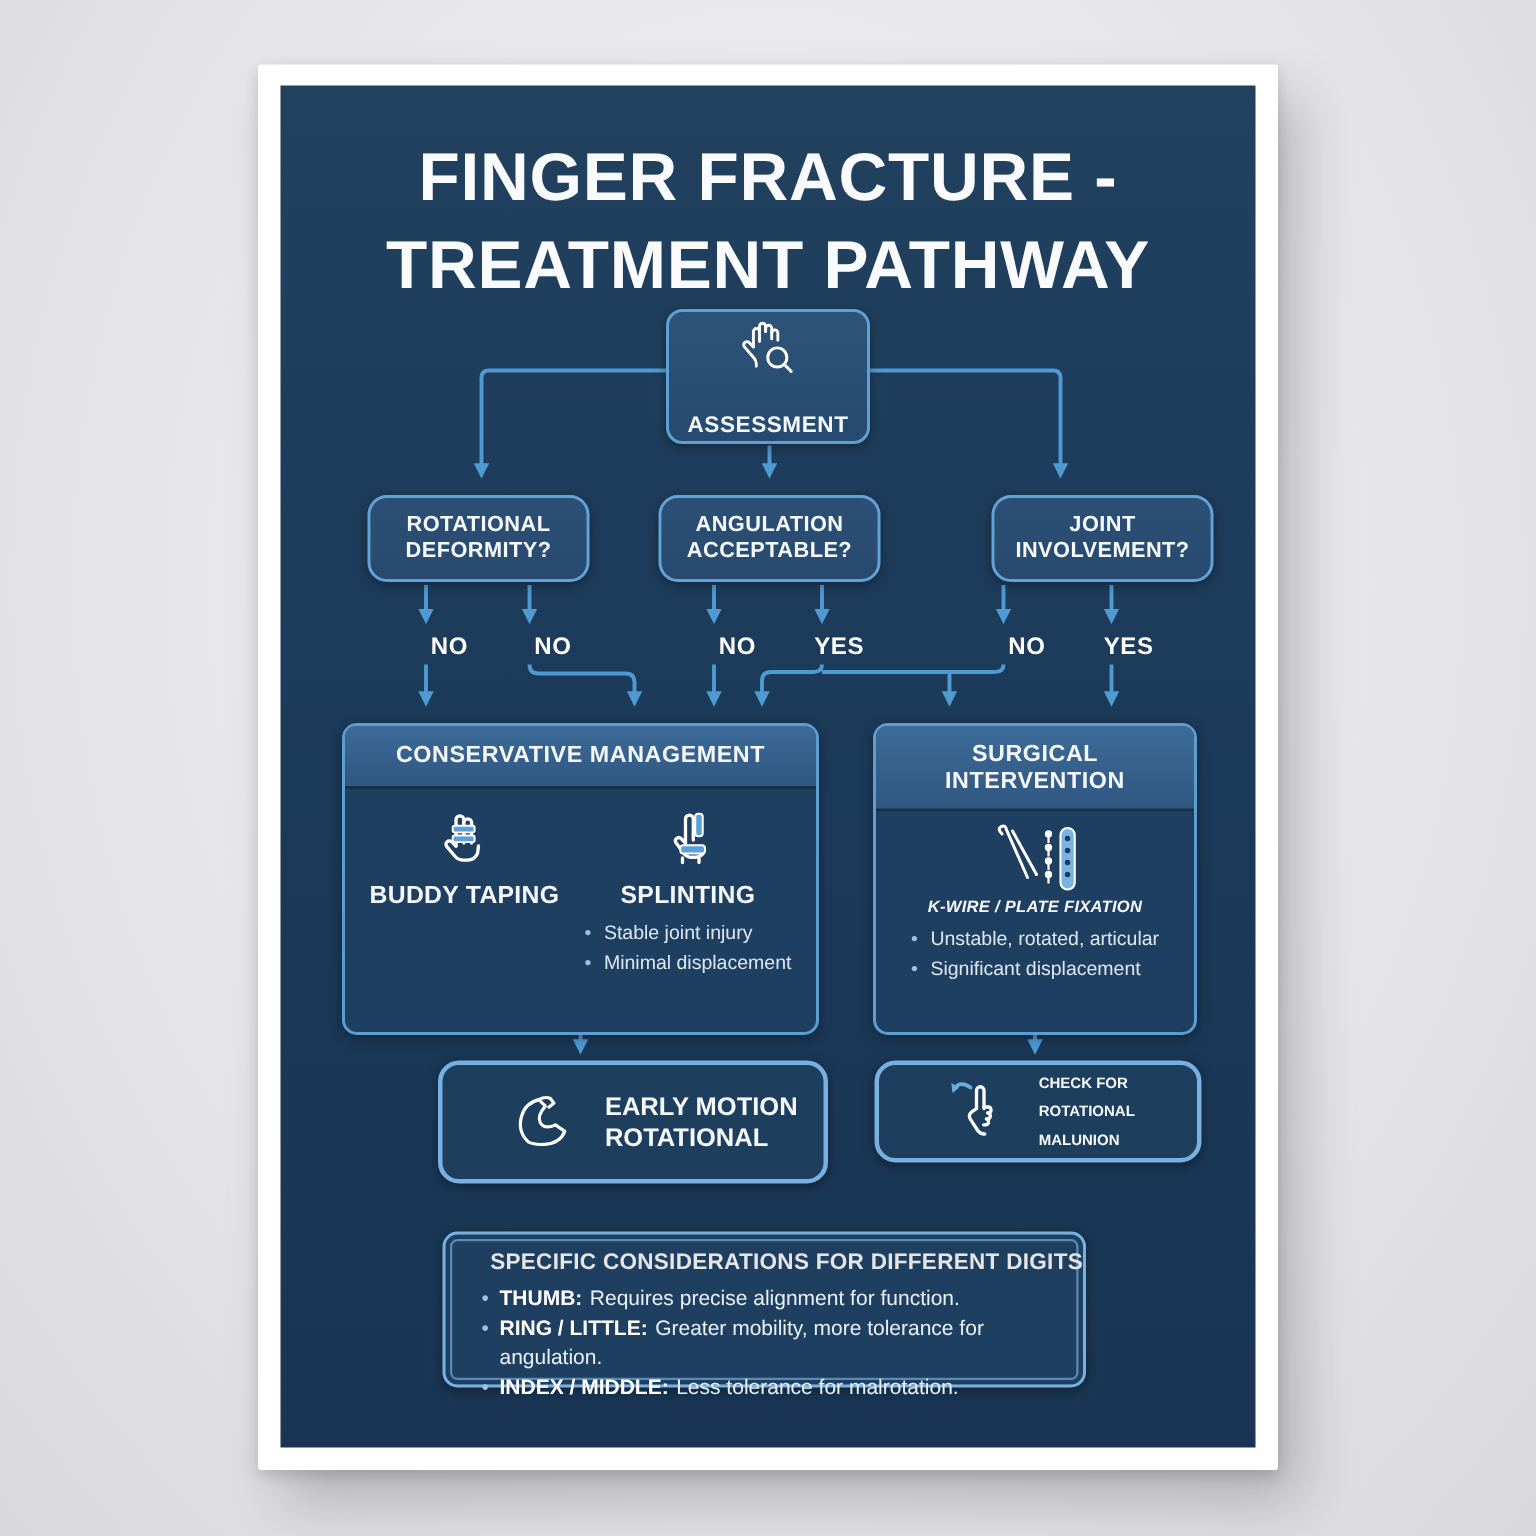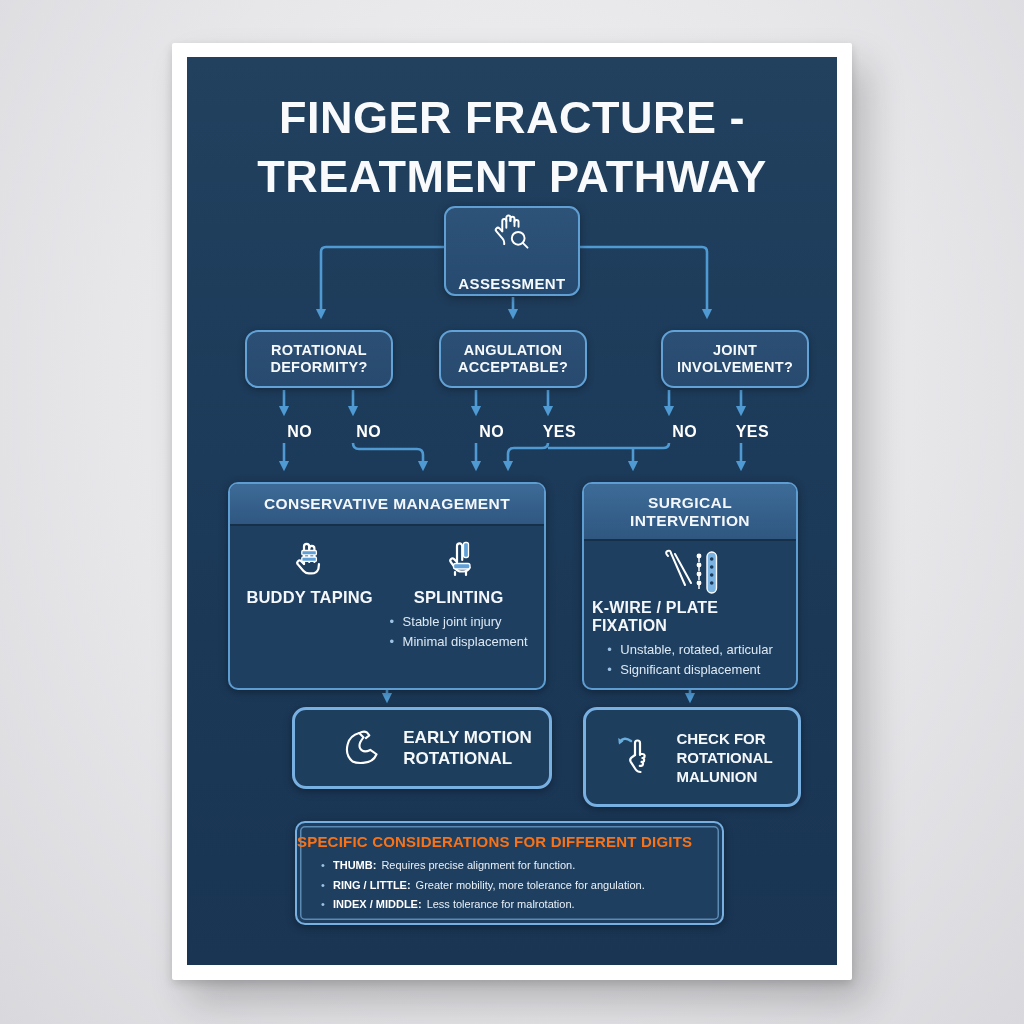--- a/index.html
+++ b/index.html
@@ -41,35 +41,35 @@
   .conservative .phead{height:40px;font-size:15.5px;}
   .surgical{left:582px;width:216px;}
   .surgical .phead{height:55px;font-size:15.5px;line-height:18px;}
   .pbody{display:flex;justify-content:space-around;padding:8px 8px 0 8px;}
   .option{display:flex;flex-direction:column;align-items:center;}
   .option .oname{font-weight:bold;font-size:16.5px;margin-top:2px;letter-spacing:.2px;}
   .option ul{list-style:none;margin:5px 0 0 0;padding:0;text-align:left;font-size:13px;
     line-height:20px;color:#dcE9f4;}
   .option ul li{position:relative;padding-left:13px;}
   .option ul li::before{content:"•";position:absolute;left:0;color:#9cc3e4;}
-  .surgical .oname{font-size:16px;}
+  .surgical .oname{font-size:11px;font-style:italic;}
 
   .outcome{position:absolute;top:707px;box-sizing:border-box;border:3px solid #79b0e2;
     border-radius:14px;background:#1e3e5e;display:flex;align-items:center;justify-content:center;
     gap:13px;color:#f5f9fc;font-weight:bold;box-shadow:0 2px 8px rgba(0,0,0,.35);}
   .early{left:292px;width:260px;height:82px;font-size:17px;line-height:21px;padding-left:28px;}
-  .checkrot{left:583px;width:218px;height:100px;font-size:15px;line-height:19px;}
+  .checkrot{left:583px;width:218px;height:68px;font-size:10px;line-height:19px;}
   .outcome .otext span{display:block;text-align:left;}
 
   .considerations{position:absolute;left:295px;top:821px;width:429px;height:104px;box-sizing:border-box;
     border:2px solid #79b0e2;border-radius:10px;background:#1f3f60;color:#e8f1f8;
     box-shadow:inset 0 0 0 3px #1f3f60, inset 0 0 0 4.5px rgba(124,178,226,.65), 0 2px 8px rgba(0,0,0,.35);}
-  .considerations .ctitle{text-align:left;font-weight:bold;color:#f97316;font-size:15px;
-    letter-spacing:.2px;margin-top:10px;}
-  .considerations ul{list-style:none;margin:6px 0 0 0;padding:0 14px 0 24px;font-size:11px;line-height:19.5px;}
+  .considerations .ctitle{text-align:right;font-weight:bold;color:#e5e5e5;font-size:15px;
+    letter-spacing:.2px;margin-top:10px;margin-left:13px;}
+  .considerations ul{list-style:none;margin:6px 0 0 0;padding:0 14px 0 24px;font-size:14px;line-height:19.5px;}
   .considerations li{position:relative;padding-left:12px;}
   .considerations li::before{content:"•";position:absolute;left:0;color:#9cc3e4;}
   .c-term{font-weight:bold;color:#ffffff;margin-right:5px;}
 </style>
 </head>
 <body>
 
 <div id="canvas">
   <div class="poster"></div>
   <div class="navy"></div>

